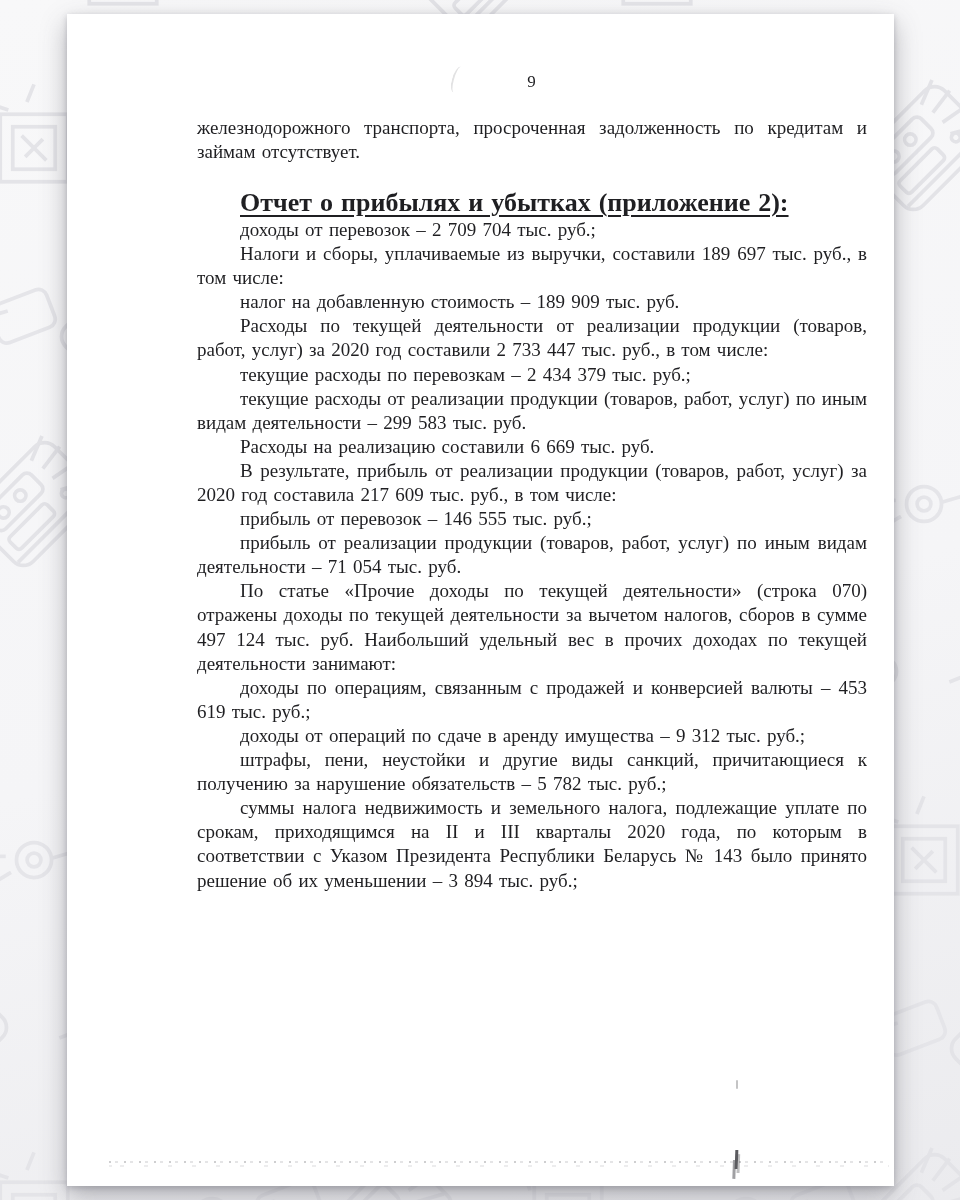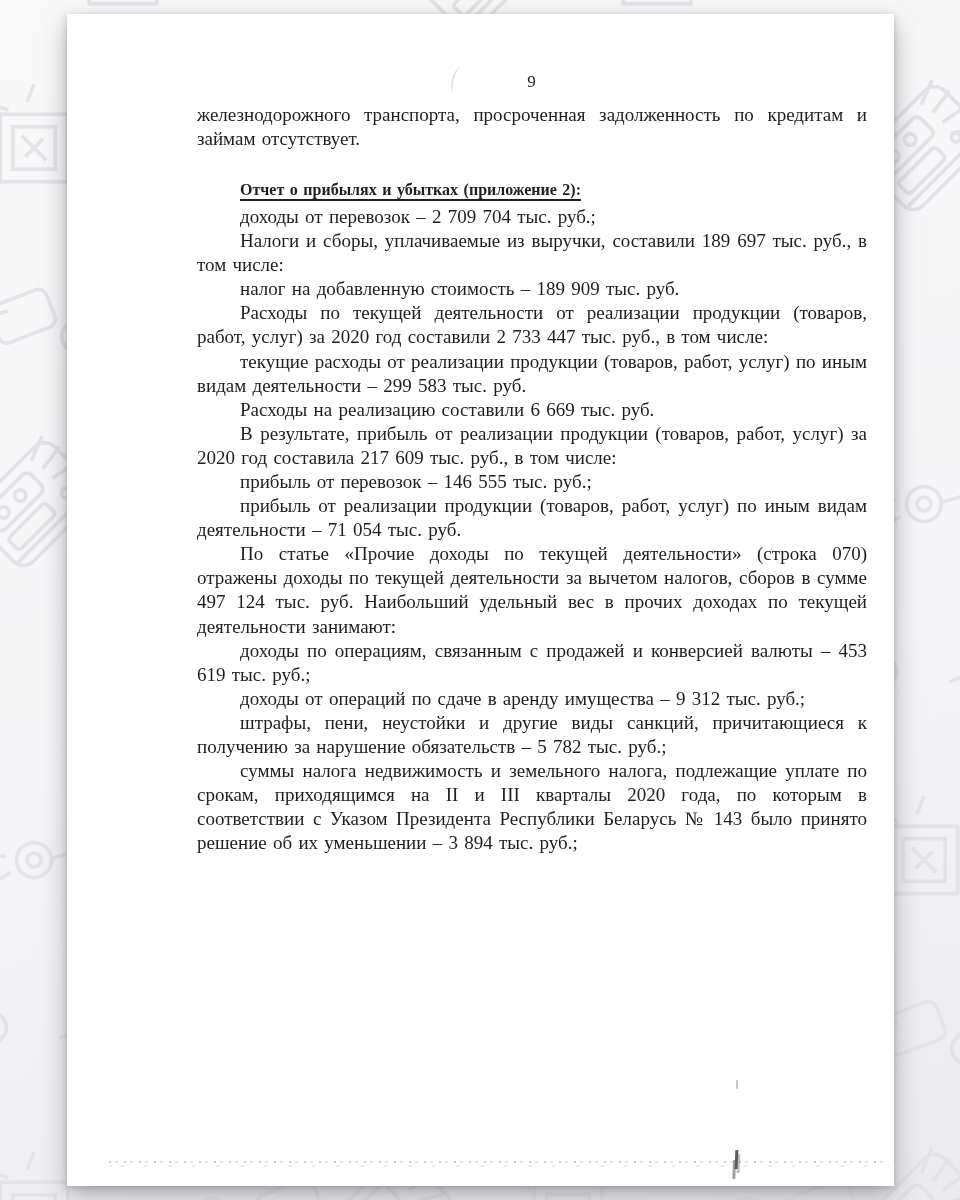--- a/index.html
+++ b/index.html
@@ -45,26 +45,26 @@
     text-align: center;
     font-size: 17px;
     line-height: 24px;
     letter-spacing: 1px;
   }
   p.para {
     margin: 0;
     text-indent: 43px;
   }
   p.para.first {
-    margin-top: 9px;
+    margin-top: 22px;
     text-indent: 0;
   }
   h2.heading {
     margin: 26.8px 0 2.9px 43px;
-    font-size: 16px;
+    font-size: 26px;
     line-height: 24.1px;
     font-weight: 700;
     text-align: left;
     text-decoration: underline;
     text-decoration-thickness: 2px;
     text-underline-offset: 4px;
   }
   .bold-run { font-weight: 400; }
   
   .scan-noise {
@@ -204,20 +204,21 @@
     <p class="pagenum">9</p>
 
     <p class="para first">железнодорожного транспорта, просроченная задолженность по кредитам и займам отсутствует.</p>
 
     <h2 class="heading">Отчет о прибылях и убытках (приложение 2):</h2>
 
     <p class="para">доходы от перевозок – 2 709 704 тыс. руб.;</p>
     <p class="para">Налоги и сборы, уплачиваемые из выручки, составили 189 697 тыс. руб., в том числе:</p>
     <p class="para">налог на добавленную стоимость – 189 909 тыс. руб.</p>
     <p class="para">Расходы по текущей деятельности от реализации продукции (товаров, работ, услуг) за 2020 год составили 2 733 447 тыс. руб., в том числе:</p>
+    <p class="para">текущие расходы по перевозкам – 2 434 379 тыс. руб.;</p>
     <p class="para">текущие расходы от реализации продукции (товаров, работ, услуг) по иным видам деятельности – 299 583 тыс. руб.</p>
     <p class="para">Расходы на реализацию составили 6 669 тыс. руб.</p>
     <p class="para">В результате, прибыль от реализации продукции (товаров, работ, услуг) за 2020 год составила 217 609 тыс. руб., в том числе:</p>
     <p class="para">прибыль от перевозок – 146 555 тыс. руб.;</p>
     <p class="para">прибыль от реализации продукции (товаров, работ, услуг) по иным видам деятельности – 71 054 тыс. руб.</p>
 
     <p class="para"><span class="bold-run">По статье «Прочие доходы по текущей деятельности» (строка 070)</span><span> отражены доходы по текущей деятельности за вычетом налогов, сборов в сумме 497 124 тыс. руб. Наибольший удельный вес в прочих доходах по текущей деятельности занимают:</span></p>
 
     <p class="para">доходы по операциям, связанным с продажей и конверсией валюты – 453 619 тыс. руб.;</p>
     <p class="para">доходы от операций по сдаче в аренду имущества – 9 312 тыс. руб.;</p>

